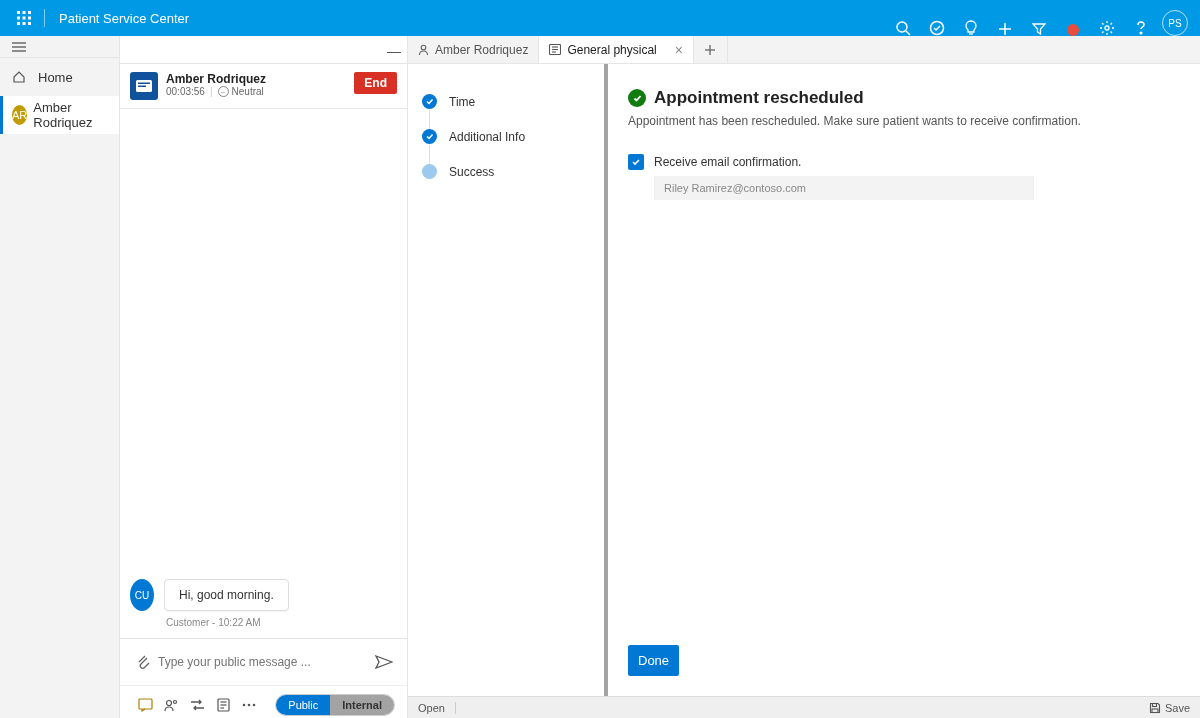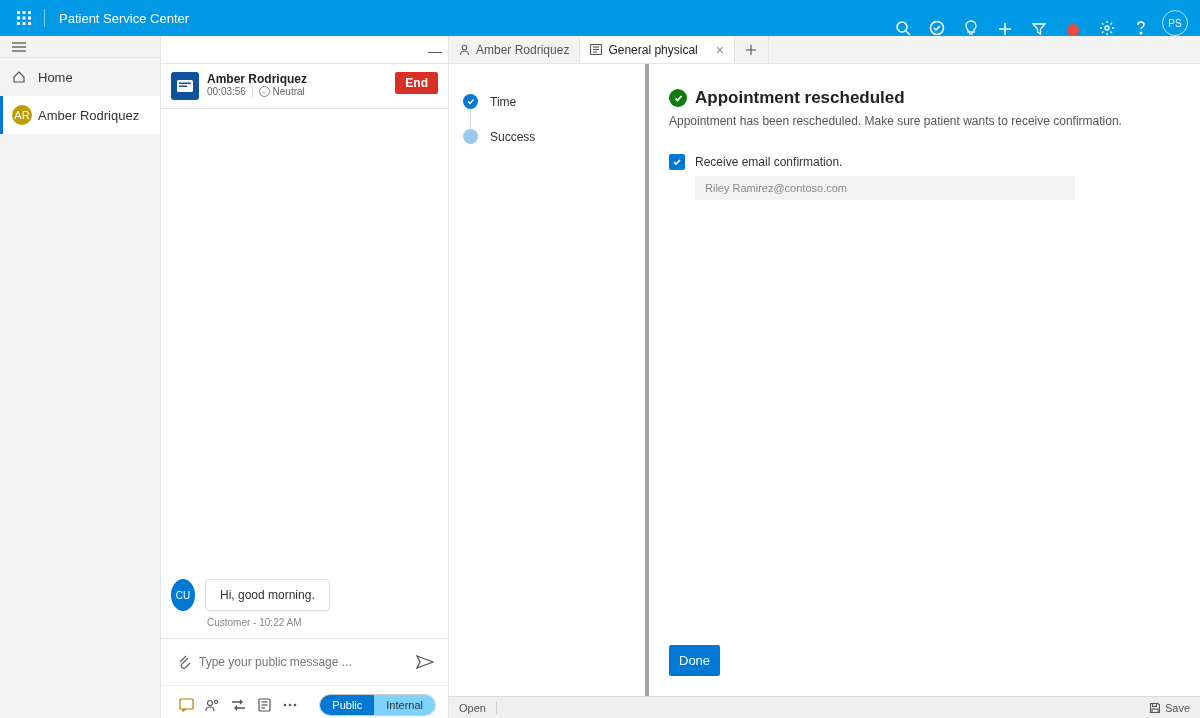--- a/index.html
+++ b/index.html
@@ -11,21 +11,21 @@
 .topbar .brand { font-size: 18px; font-weight: 400; padding: 0 10px; }
 .topbar .divider { width:1px; height:18px; background: rgba(255,255,255,0.5); margin: 0 4px; }
 .topbar .subtitle { font-size: 13px; padding-left: 10px; }
 .topbar .spacer { flex: 1; }
 .topbar .ticon { width: 34px; height: 36px; display:flex; align-items:flex-end; justify-content:center; cursor:pointer; }
 .topbar .record-dot { width:12px; height:12px; background:#e74c3c; border-radius:50%; }
 .topbar .avatar-circle { width:26px; height:26px; border:1px solid rgba(255,255,255,0.7); border-radius:50%; display:flex; align-items:center; justify-content:center; font-size:10px; }
 
 
 .app { display:flex; height: calc(100% - 36px); }
-.leftnav { width: 161px; background:#f3f3f3; border-right:1px solid #e5e5e5; display:flex; flex-direction:column; }
+.leftnav { width: 120px; background:#f3f3f3; border-right:1px solid #e5e5e5; display:flex; flex-direction:column; }
 .leftnav .ham { height:22px; display:flex; align-items:center; padding:0 12px; border-bottom:1px solid #e5e5e5; }
 .leftnav .navitem { height:38px; display:flex; align-items:center; padding:0 12px; font-size:13px; color:#333; cursor:pointer; }
 .leftnav .navitem .nicon { width:18px; margin-right:8px; display:flex; align-items:center; }
 .leftnav .navitem.active { border-left:3px solid #0078d4; padding-left:9px; background:#fff; }
 .leftnav .avatar-small { width:20px; height:20px; border-radius:50%; background:#c19c00; color:#fff; font-size:11px; display:flex; align-items:center; justify-content:center; margin-right:6px; }
 
 .conv { width: 288px; background:#fff; border-right:1px solid #e5e5e5; display:flex; flex-direction:column; position:relative; }
 .conv .tabstrip { height:28px; border-bottom:1px solid #e5e5e5; display:flex; align-items:flex-end; justify-content:flex-end; padding-right:6px; }
 .conv .tabstrip .minline { width:14px; height:1.5px; background:#555; margin-bottom:10px; }
 .conv .header { padding:8px 10px; border-bottom:1px solid #e5e5e5; display:flex; align-items:flex-start; }
@@ -44,21 +44,21 @@
 .conv .composer { border-top:1px solid #e5e5e5; padding:10px 12px; }
 .conv .compose-row { display:flex; align-items:center; }
 .conv .compose-row input { flex:1; border:none; outline:none; font-size:12px; color:#333; padding:6px 4px; }
 .conv .compose-row .cicon { width:22px; display:flex; align-items:center; justify-content:center; color:#555; cursor:pointer; }
 .conv .toolbar { display:flex; align-items:center; padding:8px 12px 2px 12px; border-top:1px solid #eee; }
 .conv .toolbar .ticon2 { width:26px; display:flex; align-items:center; justify-content:center; color:#555; cursor:pointer; }
 .conv .toolbar .spacer { flex:1; }
 .conv .toolbar .seg { display:flex; border:1px solid #ccc; border-radius:12px; overflow:hidden; font-size:11px; }
 .conv .toolbar .seg div { padding:4px 12px; cursor:pointer; }
 .conv .toolbar .seg .active { background:#0078d4; color:#fff; }
-.conv .toolbar .seg .inactive { background:#7dd3fc; color:#333; }
+.conv .toolbar .seg .inactive { background:#a3a3a3; color:#333;font-weight:bold; }
 
 .workarea { flex:1; display:flex; flex-direction:column; background:#f9f9f9; }
 .workarea .tabrow { height:28px; display:flex; background:#f3f3f3; border-bottom:1px solid #e5e5e5; }
 .workarea .tab { display:flex; align-items:center; padding:0 10px; font-size:12px; color:#555; border-right:1px solid #e5e5e5; cursor:pointer; }
 .workarea .tab.active { background:#fff; color:#222; }
 .workarea .tab .ticon3 { margin-right:6px; display:flex; align-items:center; }
 .workarea .tab .closex { margin-left:18px; color:#888; font-size:14px; cursor:pointer; }
 .workarea .tab.addtab { width:34px; justify-content:center; }
 
 .workarea .content { flex:1; display:flex; background:#fff; }
@@ -304,20 +304,28 @@
       <div class="steps">
         <div class="step">
           <div class="dot">
               <svg width="9" height="9" viewBox="0 0 9 9" stroke="#fff" stroke-width="1.5" fill="none">
                 <path d="M2 4.5 L4 6.5 L7.5 2.5"></path>
               </svg>
             </div>
           <span>Time</span>
         </div>
         <div class="step">
+          <div class="dot">
+              <svg width="9" height="9" viewBox="0 0 9 9" stroke="#fff" stroke-width="1.5" fill="none">
+                <path d="M2 4.5 L4 6.5 L7.5 2.5"></path>
+              </svg>
+            </div>
+          <span>Additional Info</span>
+        </div>
+        <div class="step">
           <div class="dot light"></div>
           <span>Success</span>
         </div>
       </div>
 
       <div class="form">
         <div class="title-row">
           <div class="check">
               <svg width="11" height="11" viewBox="0 0 11 11" stroke="#fff" stroke-width="1.8" fill="none">
                 <path d="M2.5 5.5 L4.5 7.5 L8.5 3"></path>

